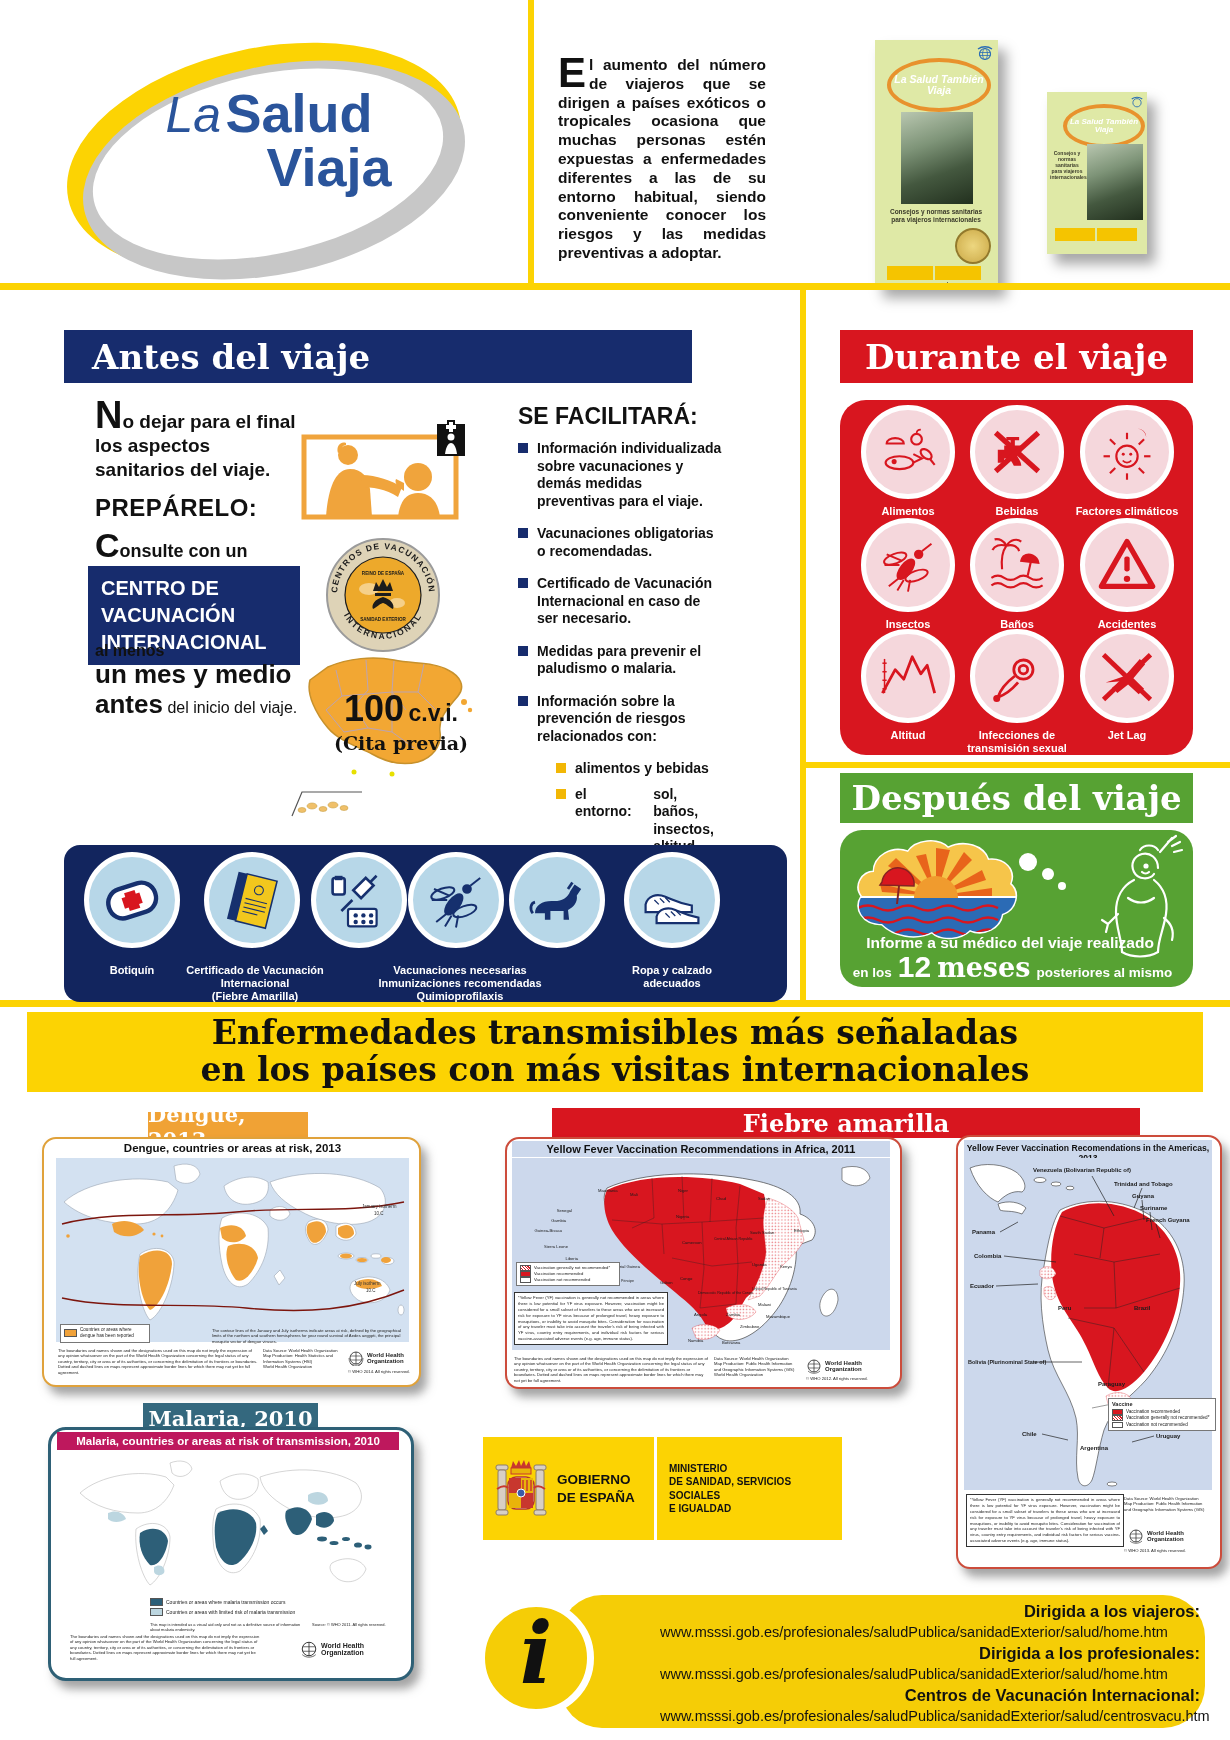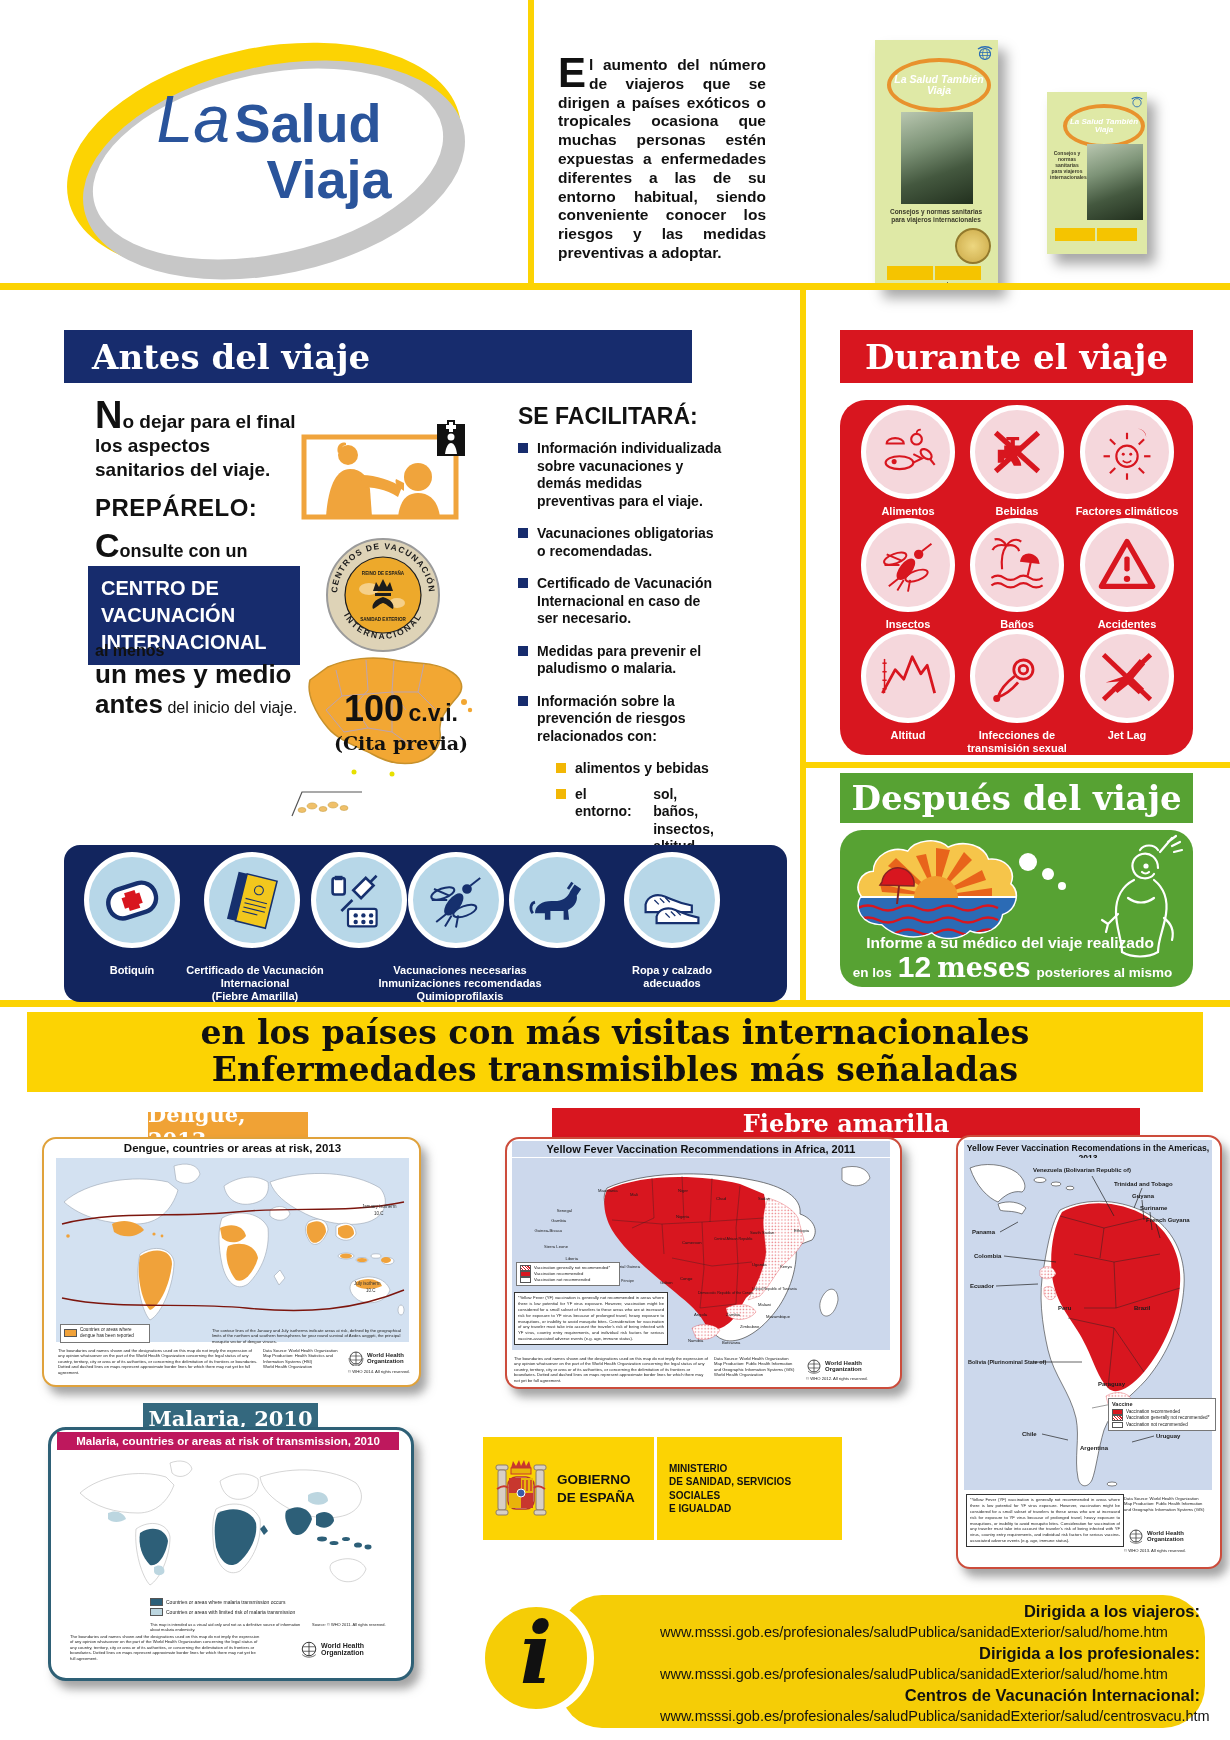--- a/index.html
+++ b/index.html
@@ -10,21 +10,21 @@
   .slab{font-family:"DejaVu Serif",serif;font-weight:bold;}
   
   .vline{position:absolute;background:#fcd303;}
   .hline{position:absolute;background:#fcd303;}
   .logo{position:absolute;left:64px;top:48px;width:400px;height:220px;}
   .oval{position:absolute;border-radius:50%;}
   .ov-y{left:0;top:0;right:0;bottom:0;background:#fcd303;transform:rotate(-12deg);}
   .ov-g{left:16px;top:18px;right:-4px;bottom:-6px;background:#c7c7c7;transform:rotate(-12deg);}
   .ov-w{left:26px;top:26px;right:18px;bottom:14px;background:#fff;transform:rotate(-12deg);}
   .logo-tx{position:absolute;left:40px;top:38px;width:330px;text-align:center;color:#2a549b;line-height:1.0;}
-  .logo-tx .l1i{font-style:italic;font-size:66px;}
+  .logo-tx .l1i{font-style:italic;font-size:50px;}
   .logo-tx .l1b{font-weight:bold;font-size:54px;}
   .logo-tx .l2{font-style:italic;font-size:52px;}
   .logo-tx .l3{font-weight:bold;font-size:54px;padding-left:120px;}
   .intro{position:absolute;left:558px;top:56px;width:208px;font-size:15.5px;font-weight:bold;
          text-align:justify;line-height:18.8px;}
   .intro .ini{float:left;font-size:42px;line-height:30px;margin:2px 3px 0 0;}
   .brochure{position:absolute;background:#dfe9a6;box-shadow:8px 10px 12px rgba(0,0,0,.35);}
   .b-oval{position:absolute;border:4px solid #e8922d;border-radius:50%;display:flex;align-items:center;justify-content:center;
           text-align:center;color:#fff;font-weight:bold;font-style:italic;line-height:1.05;}
   .b-photo{position:absolute;background:linear-gradient(160deg,#b9c7b0 0%,#7e9478 35%,#44583f 65%,#22301e 100%);}
@@ -537,22 +537,22 @@
   </svg>
   <div class="abs" style="left:840px;top:934px;width:340px;text-align:center;color:#fff;font-weight:bold;font-size:15.5px;">Informe a su médico del viaje realizado</div>
   <div class="abs" style="left:840px;top:950px;width:345px;display:flex;align-items:baseline;justify-content:center;gap:6px;color:#fff;">
     <span style="font-size:13.5px;font-weight:bold;">en los</span>
     <span style="font-size:30px;font-weight:bold;">12</span>
     <span class="slab" style="font-size:27px;">meses</span>
     <span style="font-size:13.5px;font-weight:bold;">posteriores al mismo</span>
   </div>
 
   <div class="banner">
+    <div>Enfermedades transmisibles más señaladas</div>
     <div>en los países con más visitas internacionales</div>
-    <div>Enfermedades transmisibles más señaladas</div>
   </div>
 
   <div class="tab" style="left:148px;top:1112px;width:160px;height:30px;background:#f0a235;">
     <span>Dengue, 2013</span>
   </div>
   <div class="card" style="left:42px;top:1137px;width:375px;height:246px;border:2px solid #e0a23b;"></div>
   <div class="mtitle" style="left:56px;top:1142px;width:353px;font-size:11.5px;">Dengue, countries or areas at risk, 2013</div>
   <svg class="abs" style="left:56px;top:1158px;" width="353" height="184" viewBox="0 0 353 184">
     <rect width="353" height="184" fill="#d3e1f1"></rect>
     <g fill="#fff" stroke="#9aa5b1" stroke-width="0.6">

